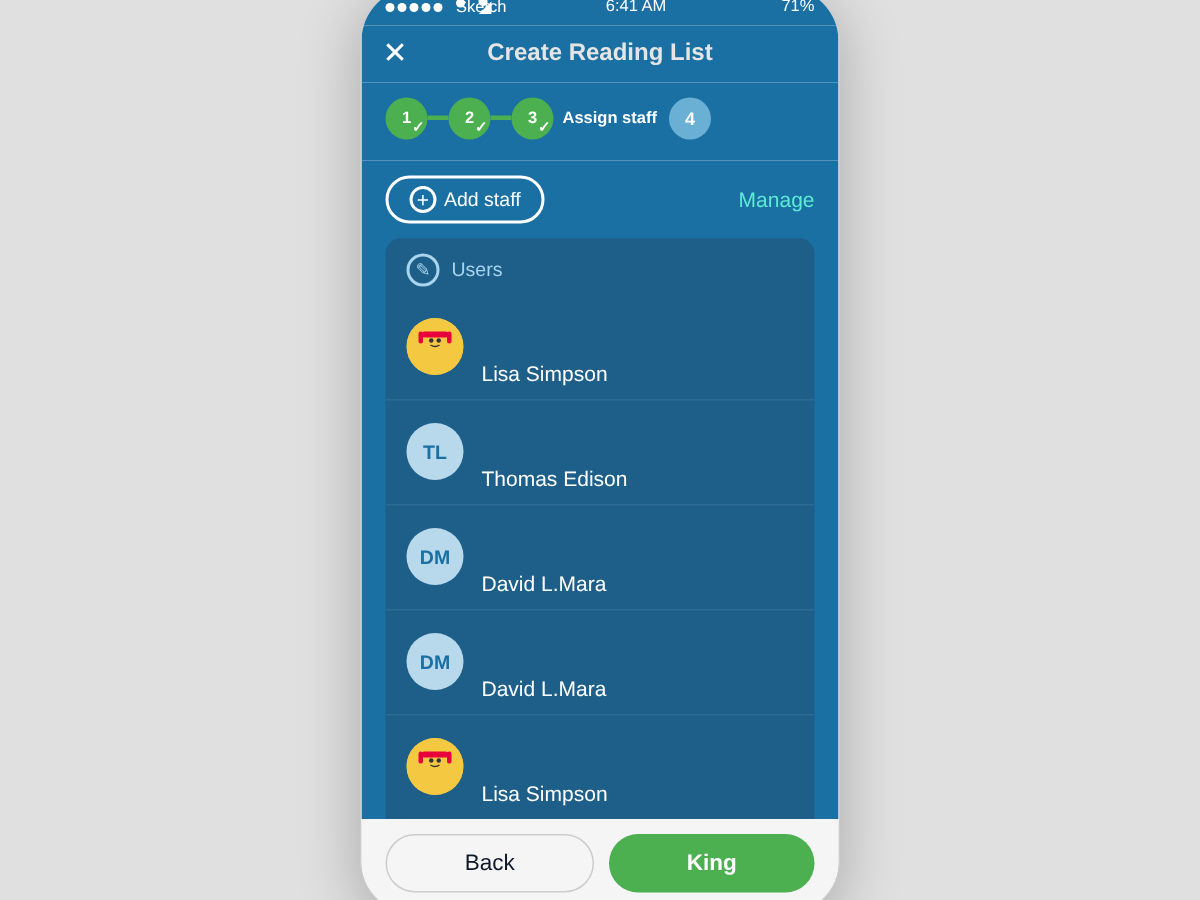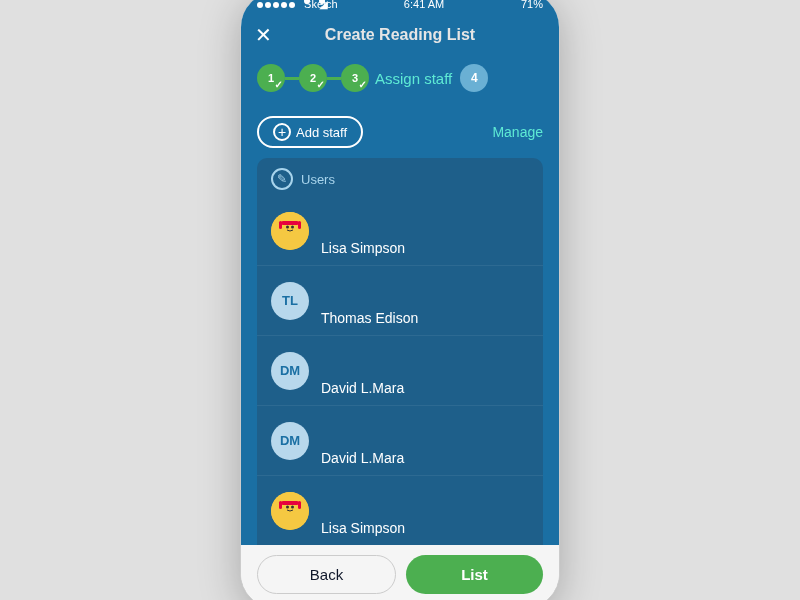--- a/index.html
+++ b/index.html
@@ -94,23 +94,23 @@
       background: #4caf50;
     }
     .step-assign {
       flex: 1;
       display: flex;
       align-items: center;
       gap: 8px;
       margin-left: 6px;
     }
     .step-assign-label {
-      color: #5eead4;
-      font-size: 15px;
-      font-weight: 400;
+      color: #ffffff;
+      font-size: 11px;
+      font-weight: 700;
     }
     .step-circle-inactive {
       width: 28px; height: 28px;
       border-radius: 50%;
       background: #6ab0d4;
       color: #fff;
       font-size: 12px;
       font-weight: 700;
       display: flex;
       align-items: center;
@@ -347,15 +347,15 @@
             </svg>
           </div>
           <span class="user-name">Lisa Simpson</span>
         </li>
       </ul>
     </div>
   </div>
 
   <div class="bottom-nav">
     <button class="back-btn">Back</button>
-    <button class="next-btn">List</button>
+    <button class="next-btn">King</button>
   </div>
 </div>
 
 </body></html>

